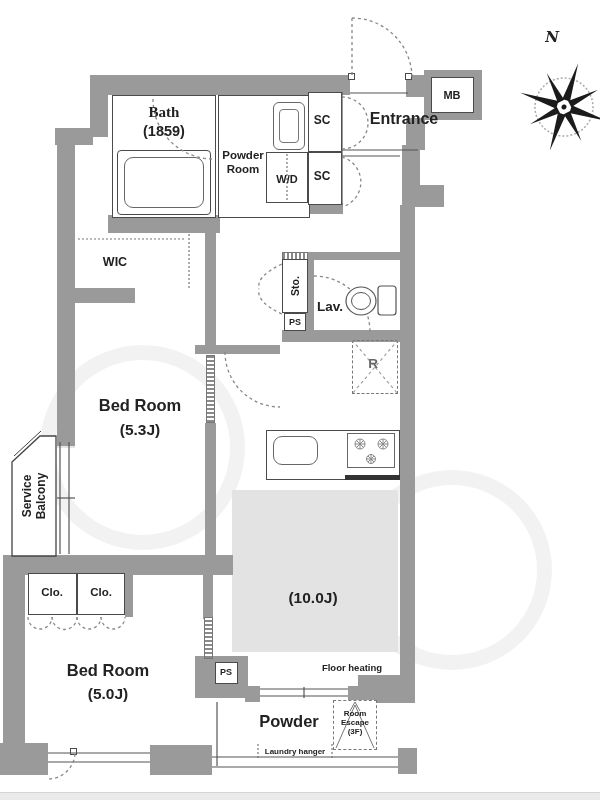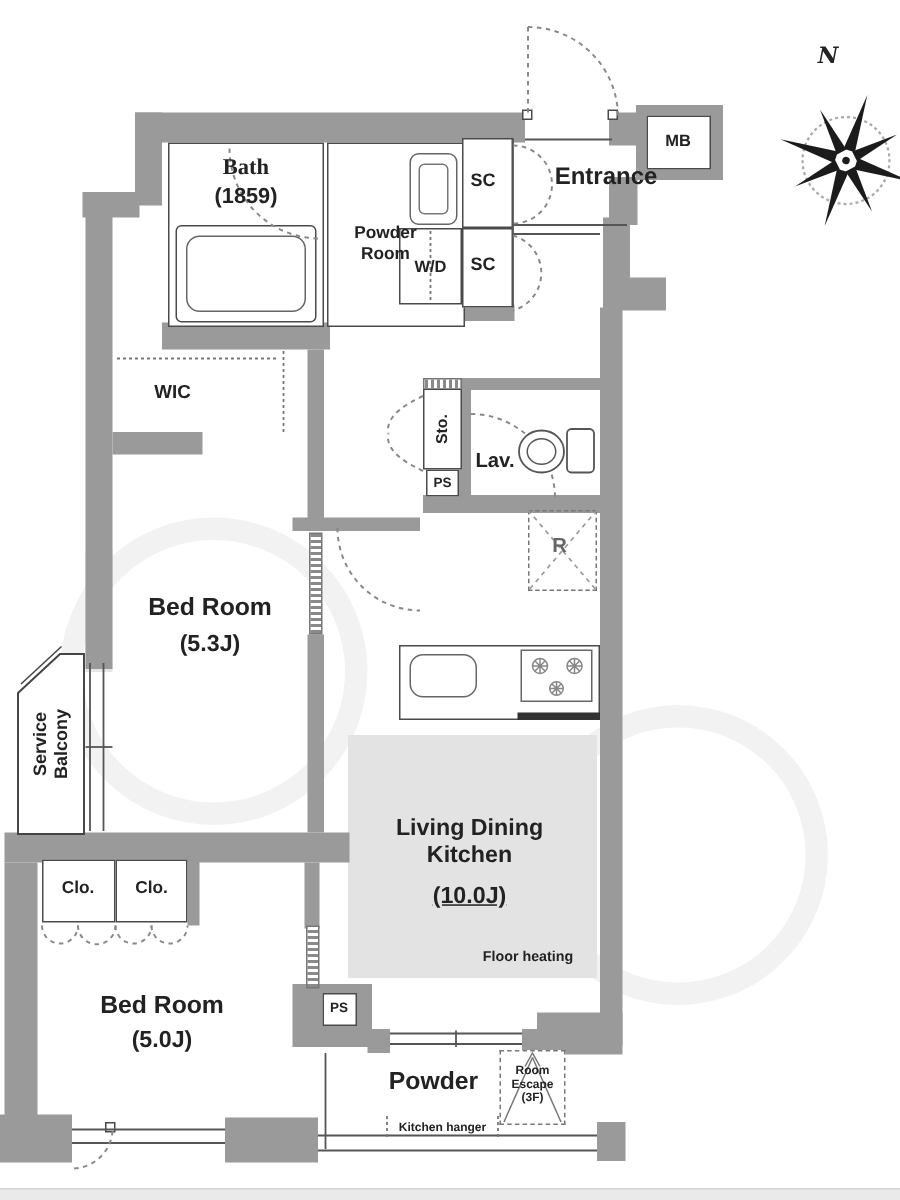--- a/index.html
+++ b/index.html
@@ -173,41 +173,40 @@
         <polygon points="-27,27 -7,2 -2,7"></polygon>
         <polygon points="27,27 2,7 7,2"></polygon>
         <polygon points="-27,-27 -2,-7 -7,-2"></polygon>
       </g>
       <circle r="2.5" fill="#1b1b1b"></circle>
     </g>
   </svg>
 
   <div class="lbl" style="left:164px;top:113px;font-size:15px;font-family:Liberation Serif, serif;">Bath</div>
   <div class="lbl" style="left:164px;top:132px;font-size:14.5px;">(1859)</div>
-  <div class="lbl wrap" style="left:257px;top:163px;width:60px;font-size:11.5px;">Powder Room</div>
+  <div class="lbl wrap" style="left:243px;top:163px;width:60px;font-size:11.5px;">Powder Room</div>
   <div class="lbl" style="left:287px;top:179px;font-size:11px;">W/D</div>
   <div class="lbl" style="left:322px;top:120px;font-size:12px;">SC</div>
   <div class="lbl" style="left:322px;top:176px;font-size:12px;">SC</div>
   <div class="lbl" style="left:380px;top:119px;font-size:16px;margin-left:24px;">Entrance</div>
   <div class="lbl" style="left:452px;top:95px;font-size:11px;">MB</div>
   <div class="lbl" style="left:115px;top:262px;font-size:12.5px;">WIC</div>
   <div class="lbl rot" style="left:295px;top:286px;font-size:10.5px;">Sto.</div>
   <div class="lbl" style="left:295px;top:322px;font-size:9px;">PS</div>
   <div class="lbl" style="left:330px;top:307px;font-size:13.5px;">Lav.</div>
   <div class="lbl" style="left:373px;top:364px;font-size:13.5px;color:#666;">R</div>
   <div class="lbl" style="left:140px;top:406px;font-size:16.5px;">Bed Room</div>
   <div class="lbl" style="left:140px;top:430px;font-size:15.5px;">(5.3J)</div>
   <div class="lbl rot wrap" style="left:34px;top:496px;width:54px;font-size:12px;">Service Balcony</div>
   <div class="lbl" style="left:52px;top:593px;font-size:11.5px;">Clo.</div>
   <div class="lbl" style="left:101px;top:593px;font-size:11.5px;">Clo.</div>
   <div class="lbl" style="left:108px;top:671px;font-size:16.5px;">Bed Room</div>
   <div class="lbl" style="left:108px;top:694px;font-size:15.5px;">(5.0J)</div>
   <div class="lbl" style="left:226px;top:672px;font-size:9px;">PS</div>
-  <div class="lbl wrap" style="left:313px;top:562px;width:150px;font-size:15.5px;">Living Dining Kitchen</div>
-  <div class="lbl" style="left:313px;top:598px;font-size:15.5px;text-decoration:underline;">(10.0J)</div>
-  <div class="lbl" style="left:352px;top:638px;font-size:9.5px;font-weight:600;">Floor heating</div>
+  <div class="lbl" style="left:313px;top:598px;font-size:15.5px;">(10.0J)</div>
+  <div class="lbl" style="left:352px;top:668px;font-size:9.5px;font-weight:600;">Floor heating</div>
   <div class="lbl" style="left:289px;top:722px;font-size:16.5px;">Powder</div>
   <div class="lbl wrap" style="left:355px;top:723px;width:42px;font-size:8px;line-height:1.15;">Room Escape (3F)</div>
-  <div class="lbl" style="left:295px;top:752px;font-size:8px;">Kitchen hanger</div>
+  <div class="lbl" style="left:295px;top:752px;font-size:8px;">Laundry hanger</div>
   <div class="lbl" style="left:552px;top:38px;font-size:15px;font-family:'DejaVu Serif',serif;font-style:italic;font-weight:bold;">N</div>
 
   <div class="pagebar" style="left:0;top:792px;width:600px;height:8px;"></div>
 </div>
 
 </body></html>

